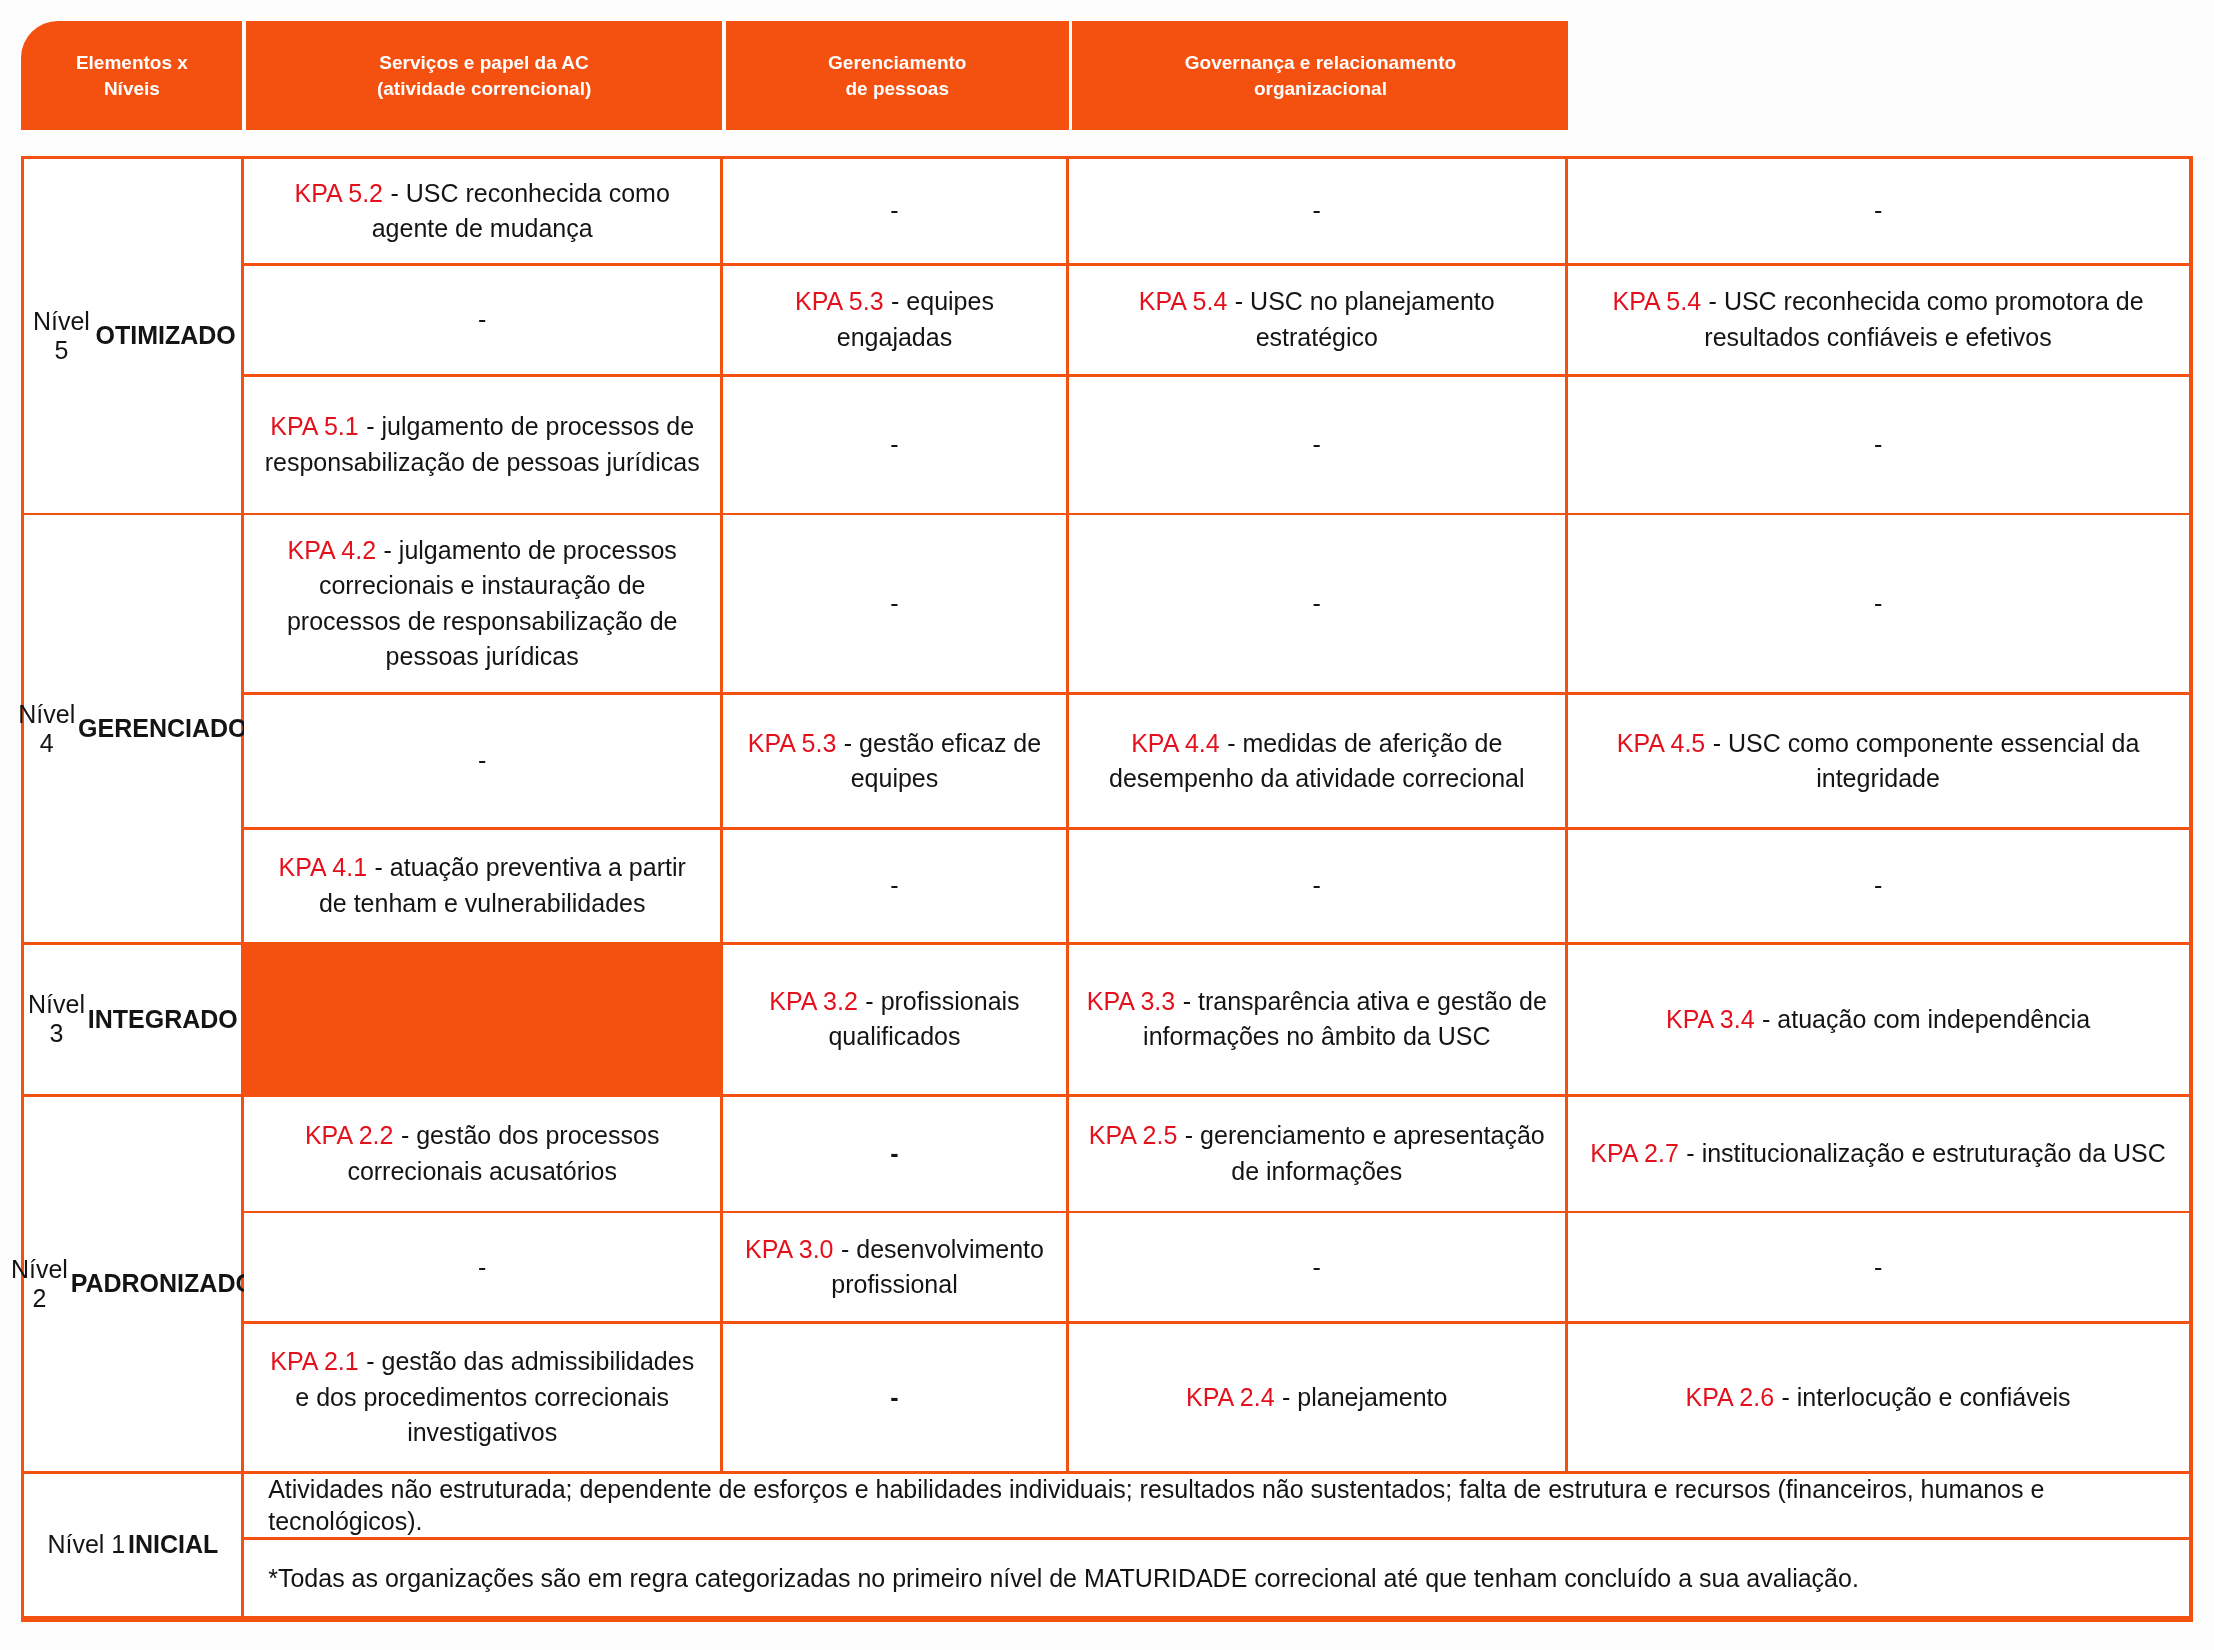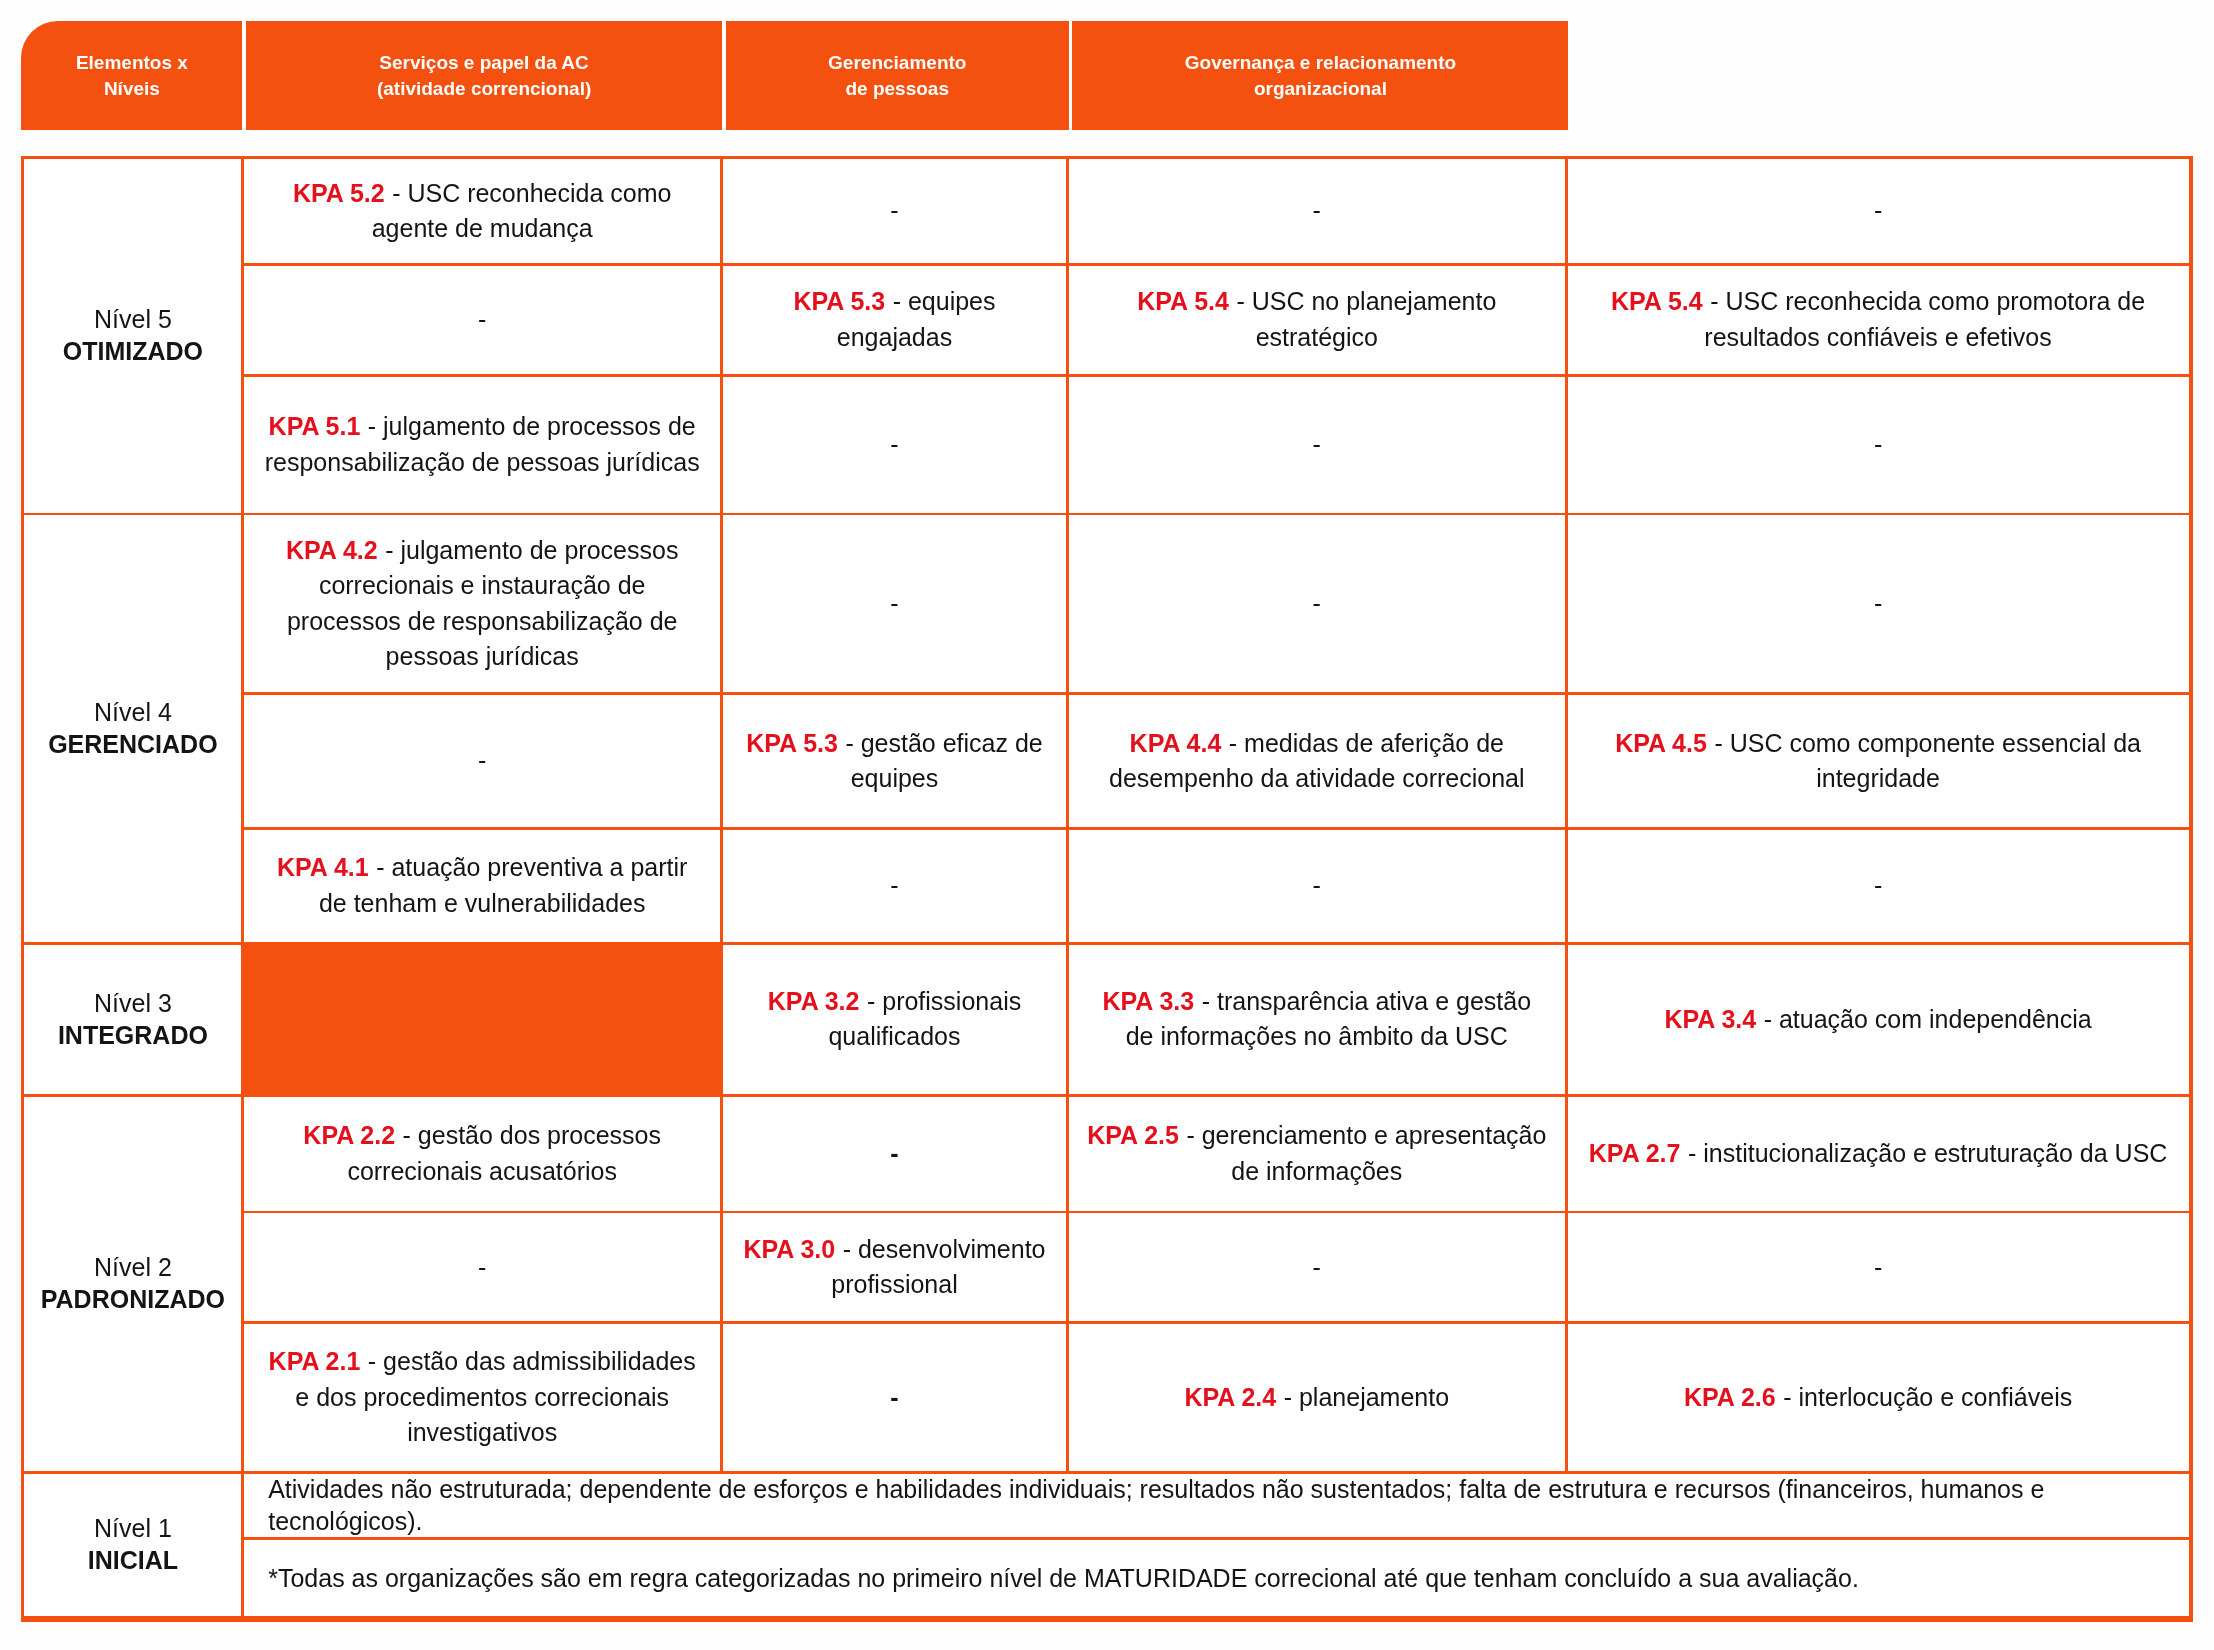--- a/index.html
+++ b/index.html
@@ -25,30 +25,30 @@
   .body-grid{
     position:absolute;left:21.4px;top:156px;width:2172px;height:1466px;
     box-sizing:border-box;border:3.7px solid var(--orange);background:var(--orange);
     display:grid;
     grid-template-columns:217px 476px 343px 496px 621px;
     grid-template-rows:104px 108px 136px 177px 132px 112px 149px 114px 108px 147px 63px 76px;
     gap:2.8px;
   }
   .body-grid > div{background:#fff;box-sizing:border-box;}
   .lcell{
-    display:flex;flex-direction:column;align-items:center;justify-content:center;
+    display:flex;flex-direction:row;align-items:center;justify-content:center;
     gap:2.8px;font-size:25px;text-align:center;padding:0 5.6px;
   }
   .lcell .level-tier{font-weight:700;}
   .cell{
     display:flex;align-items:center;justify-content:center;text-align:center;
     font-size:25px;line-height:1.42;padding:7.5px 17px;
   }
   .cell .inner{display:inline;}
-  .kpa{color:var(--red);font-weight:700;}
+  .kpa{color:var(--red);font-weight:400;}
   .kpa:not(:empty){margin-right:7.5px;}
   .bd{font-weight:700;}
   .note{
     display:flex;align-items:center;justify-content:flex-start;text-align:left;
     font-size:25px;line-height:1.3;padding:5.6px 18.6px 5.6px 24px;
   }
 </style>
 </head>
 <body>
 

